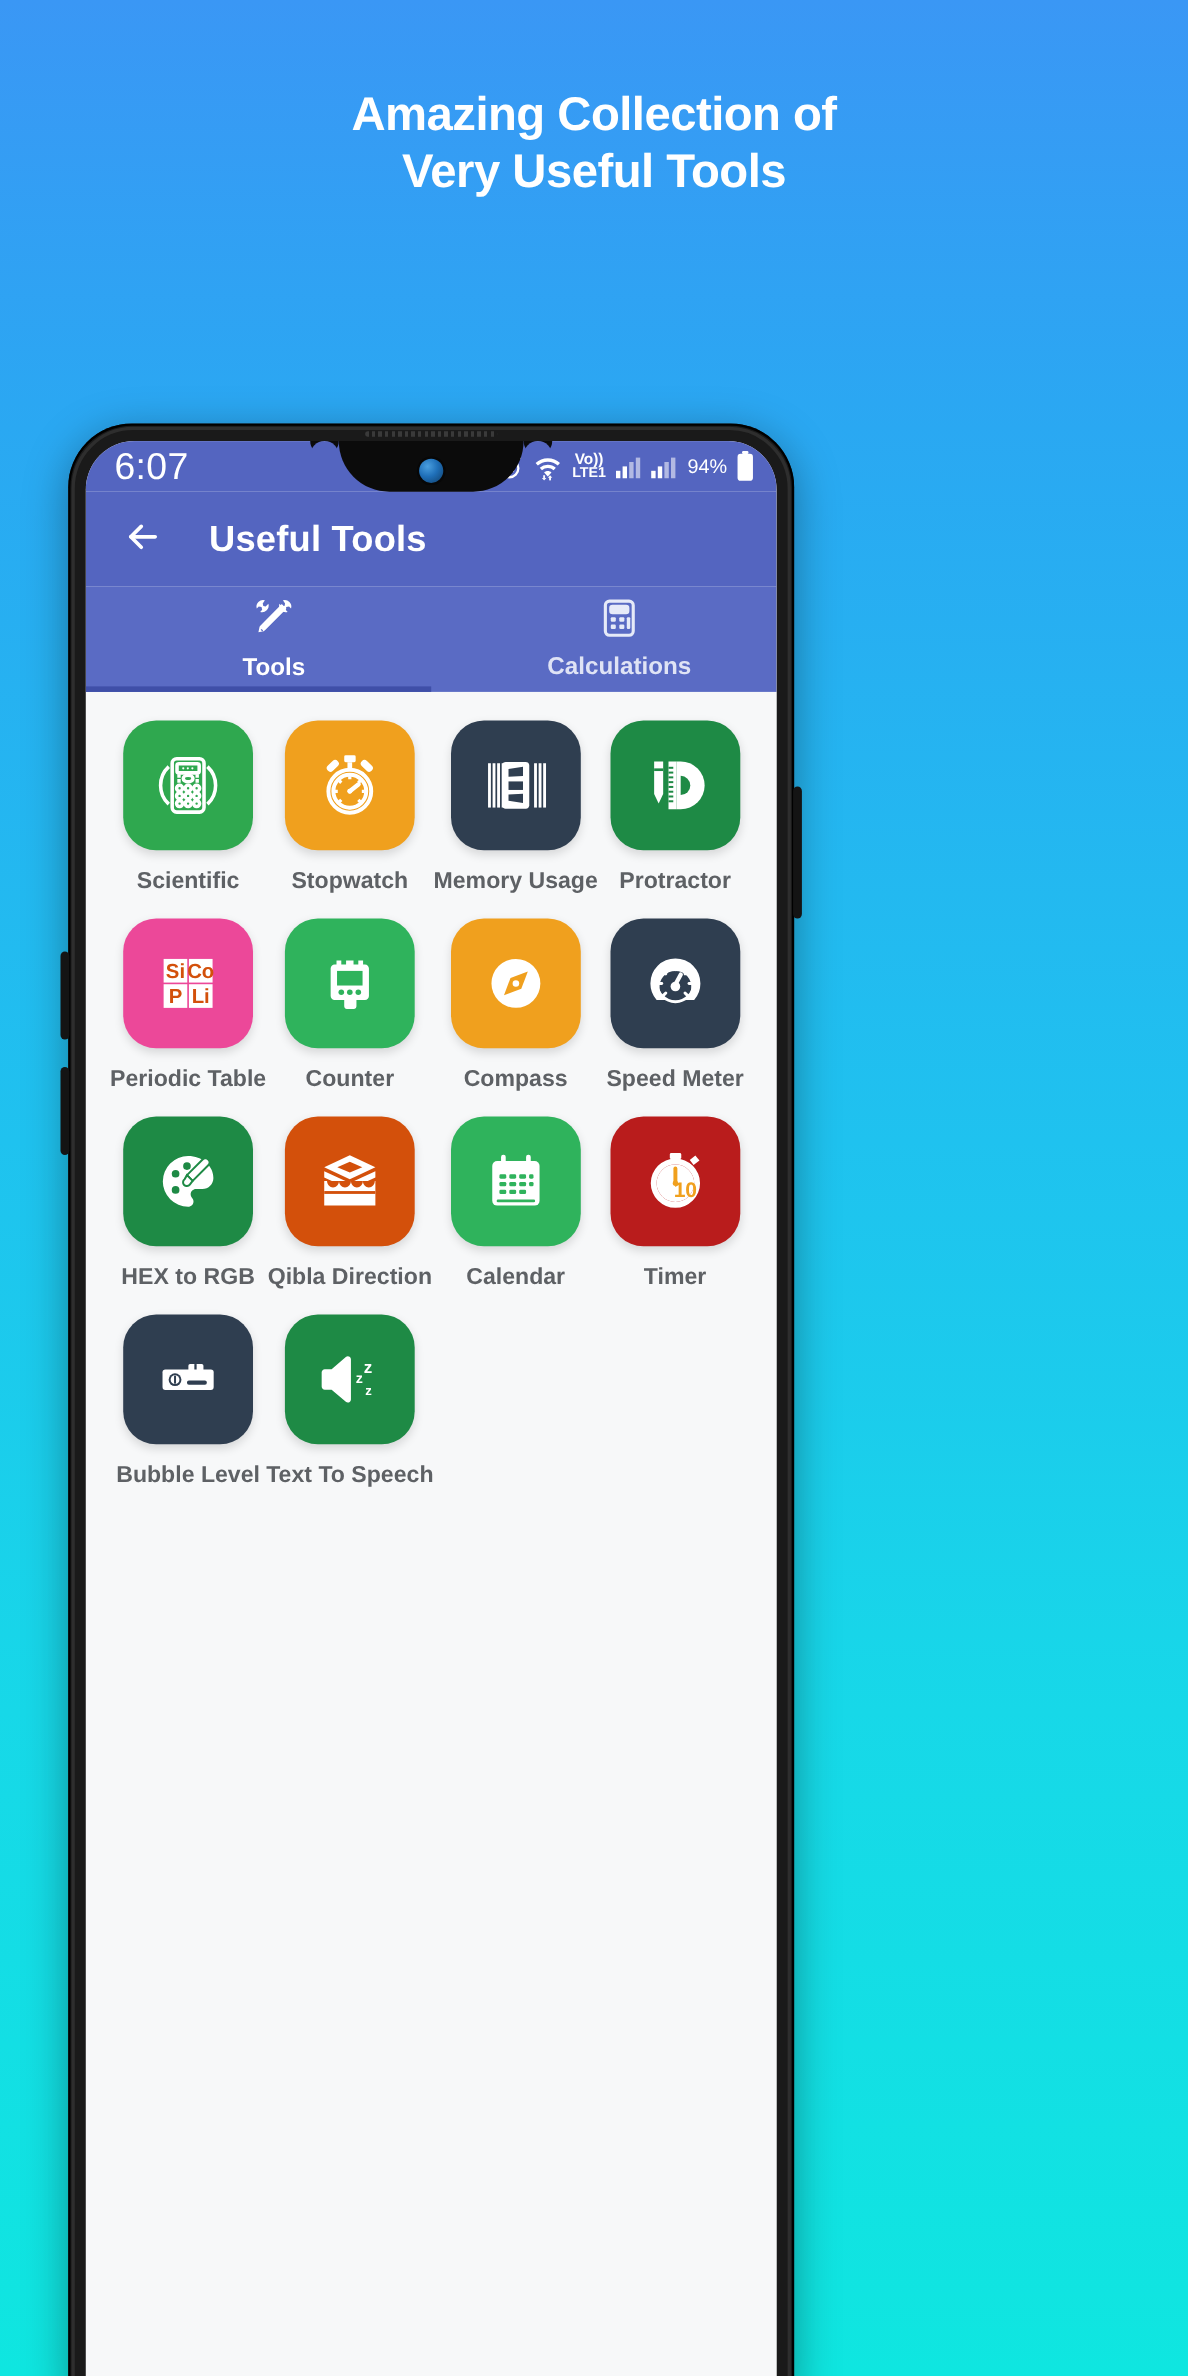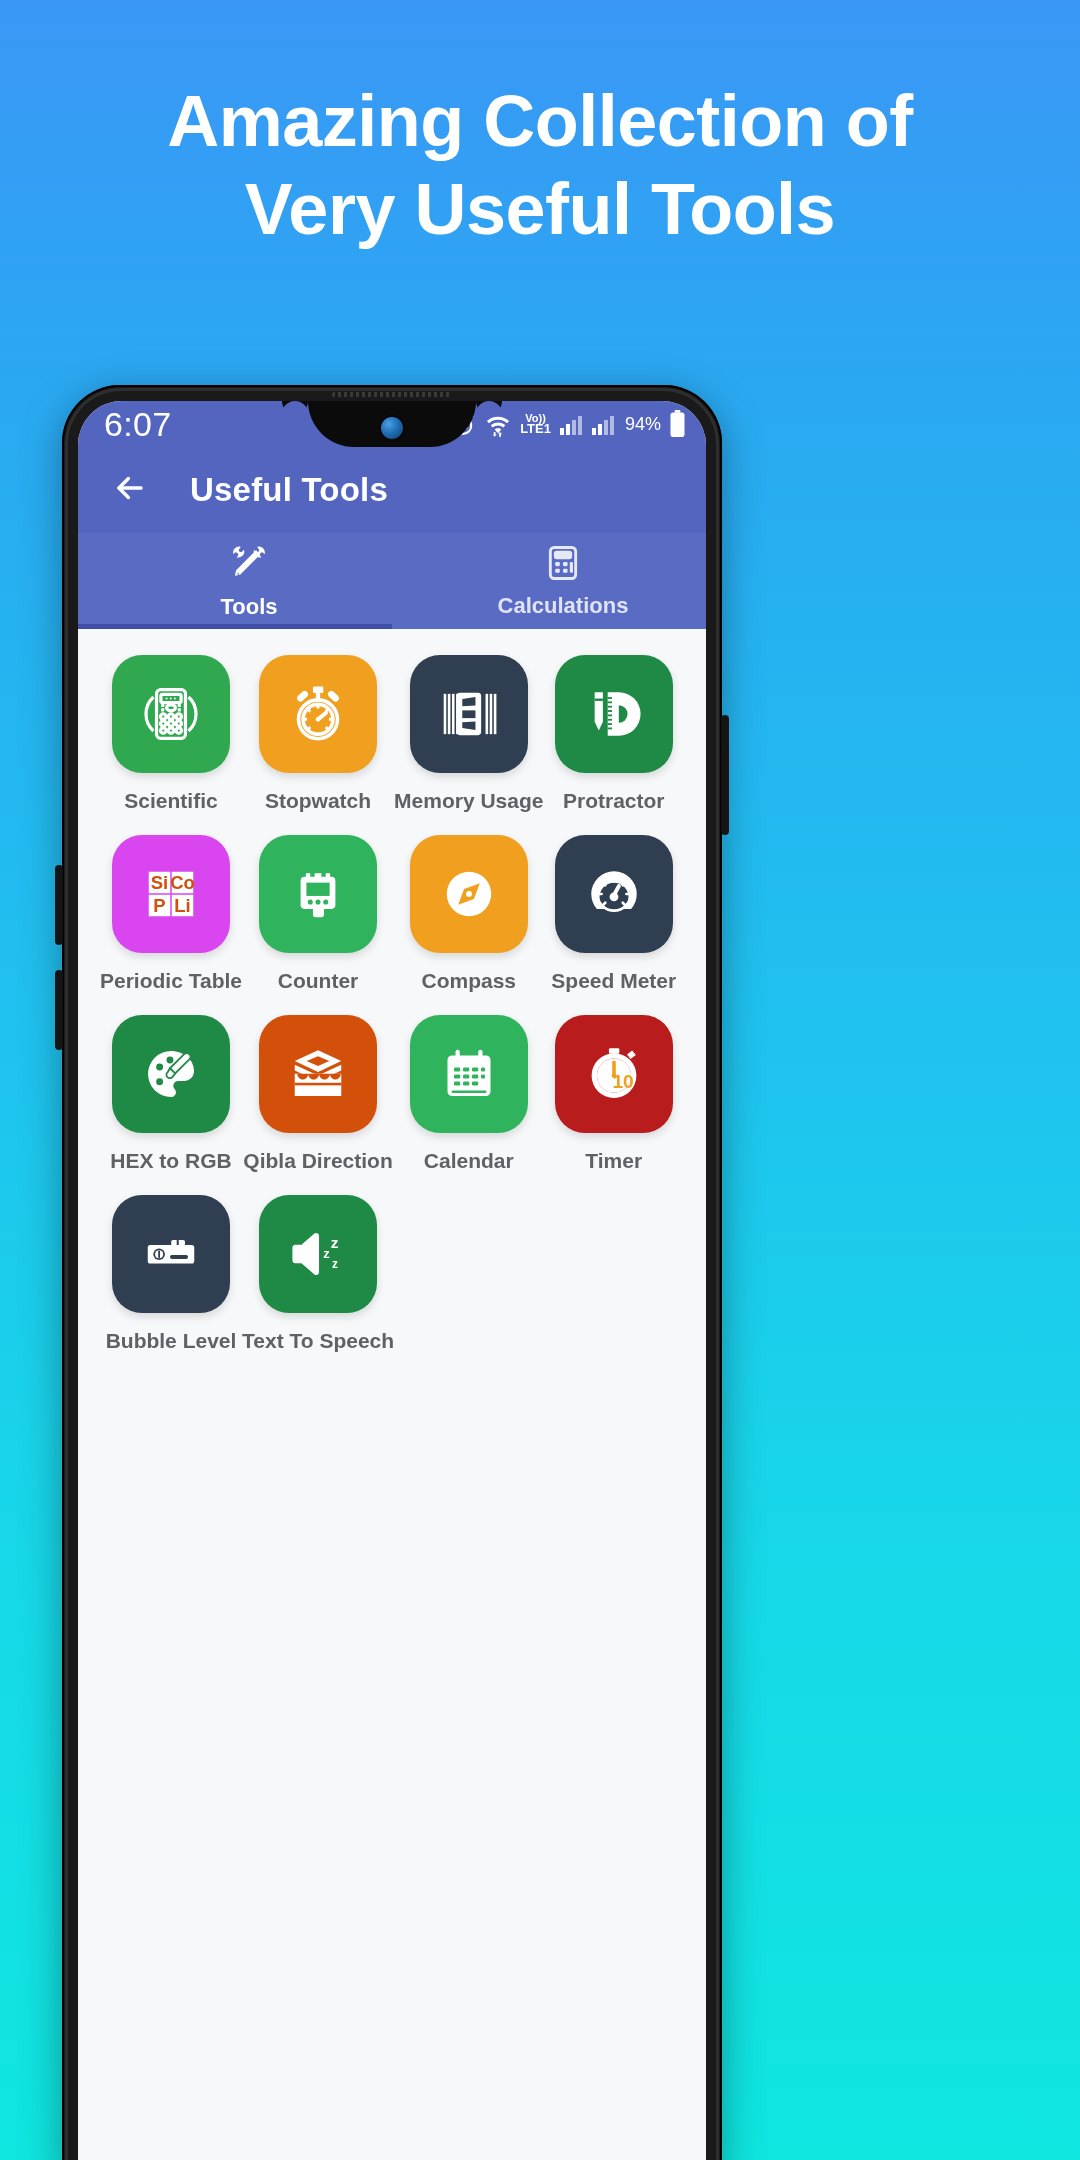--- a/index.html
+++ b/index.html
@@ -17,21 +17,21 @@
       #0fe6e0 100%);
     position: relative;
   }
 
   
   .hero {
     position: absolute;
     top: 78px; left: 0; right: 0;
     text-align: center;
     color: #ffffff;
-    font-size: 72px;
+    font-size: 43px;
     font-weight: bold;
     line-height: 1.22;
     letter-spacing: -0.5px;
   }
   .hero-line { display: block; }
 
   
   .phone {
     position: absolute;
     left: 62px;
@@ -114,21 +114,21 @@
     display: flex; align-items: center;
     padding: 0 20px 0 26px;
     color: #ffffff;
     z-index: 5;
   }
   .status-time { font-size: 34px; font-weight: 400; letter-spacing: .3px; }
   .status-right { margin-left: auto; display: flex; align-items: center; gap: 8px; }
   .status-right svg { display: block; }
   .volte { display: flex; flex-direction: column; align-items: center;
            line-height: .95; font-size: 12px; font-weight: bold; }
-  .volte .a { font-size: 11px; }
+  .volte .a { font-size: 14px; }
   .volte .b { font-size: 13px; }
   .battery-pct { font-size: 18px; font-weight: 500; margin-left: 2px; }
 
   
   .appbar {
     height: 86px;
     background: #5465c0;
     display: flex; align-items: center;
     padding-left: 26px;
     color: #fff;
@@ -406,21 +406,21 @@
                 </g>
                 <path d="M12.4 3.0h1.6a9 9 0 0 1 0 18h-1.6V3.0z"></path>
                 <path d="M14.0 8.4a3.6 3.6 0 0 1 0 7.2z" fill="#1E8A45"></path>
               </svg>
             </span>
           </div>
           <div class="cell-label">Protractor</div>
         </div>
 
         <div class="cell">
-          <div class="tile" style="background:#d946ef">
+          <div class="tile" style="background:#ec4899">
             <span>
               <svg width="60" height="60" viewBox="0 0 24 24">
                 <rect x="3.1" y="3.1" width="8.6" height="8.6" fill="#fff"></rect>
                 <rect x="12.3" y="3.1" width="8.6" height="8.6" fill="#fff"></rect>
                 <rect x="3.1" y="12.3" width="8.6" height="8.6" fill="#fff"></rect>
                 <rect x="12.3" y="12.3" width="8.6" height="8.6" fill="#fff"></rect>
                 <text x="7.4" y="10.0" font-family="Liberation Sans, sans-serif" font-size="7.4" font-weight="bold" fill="#D3500B" text-anchor="middle">Si</text>
                 <text x="16.6" y="10.0" font-family="Liberation Sans, sans-serif" font-size="7.4" font-weight="bold" fill="#D3500B" text-anchor="middle">Co</text>
                 <text x="7.4" y="19.2" font-family="Liberation Sans, sans-serif" font-size="7.4" font-weight="bold" fill="#D3500B" text-anchor="middle">P</text>
                 <text x="16.6" y="19.2" font-family="Liberation Sans, sans-serif" font-size="7.4" font-weight="bold" fill="#D3500B" text-anchor="middle">Li</text>

